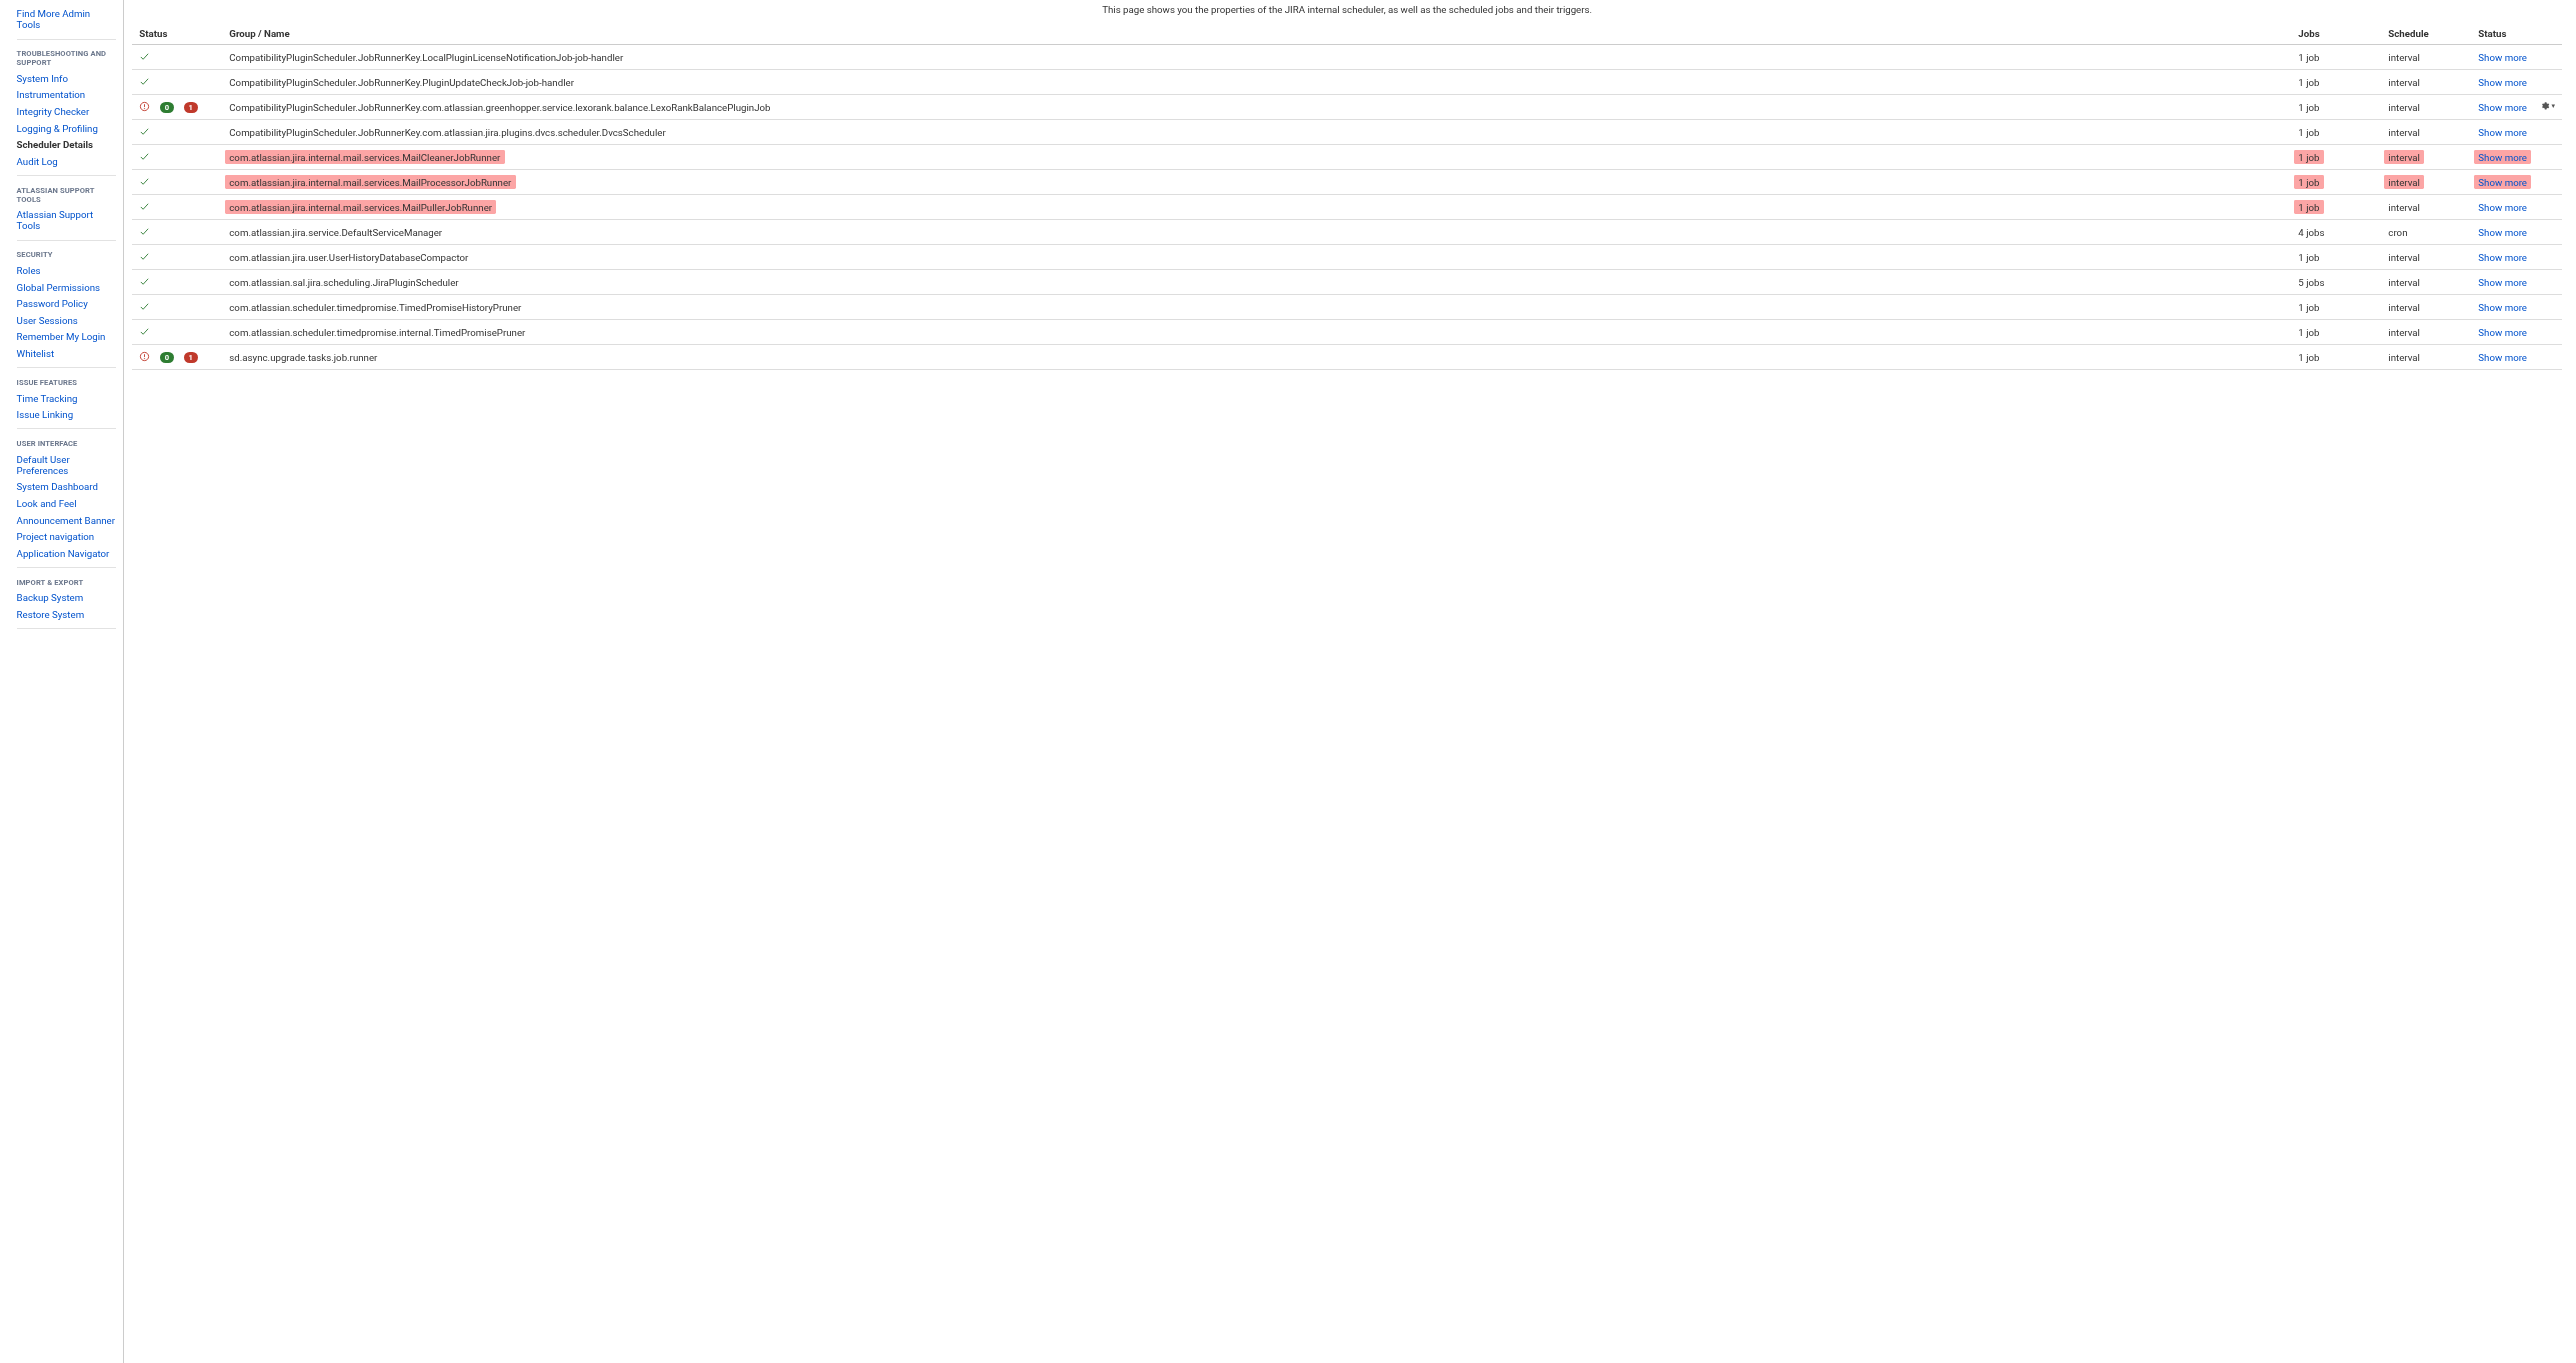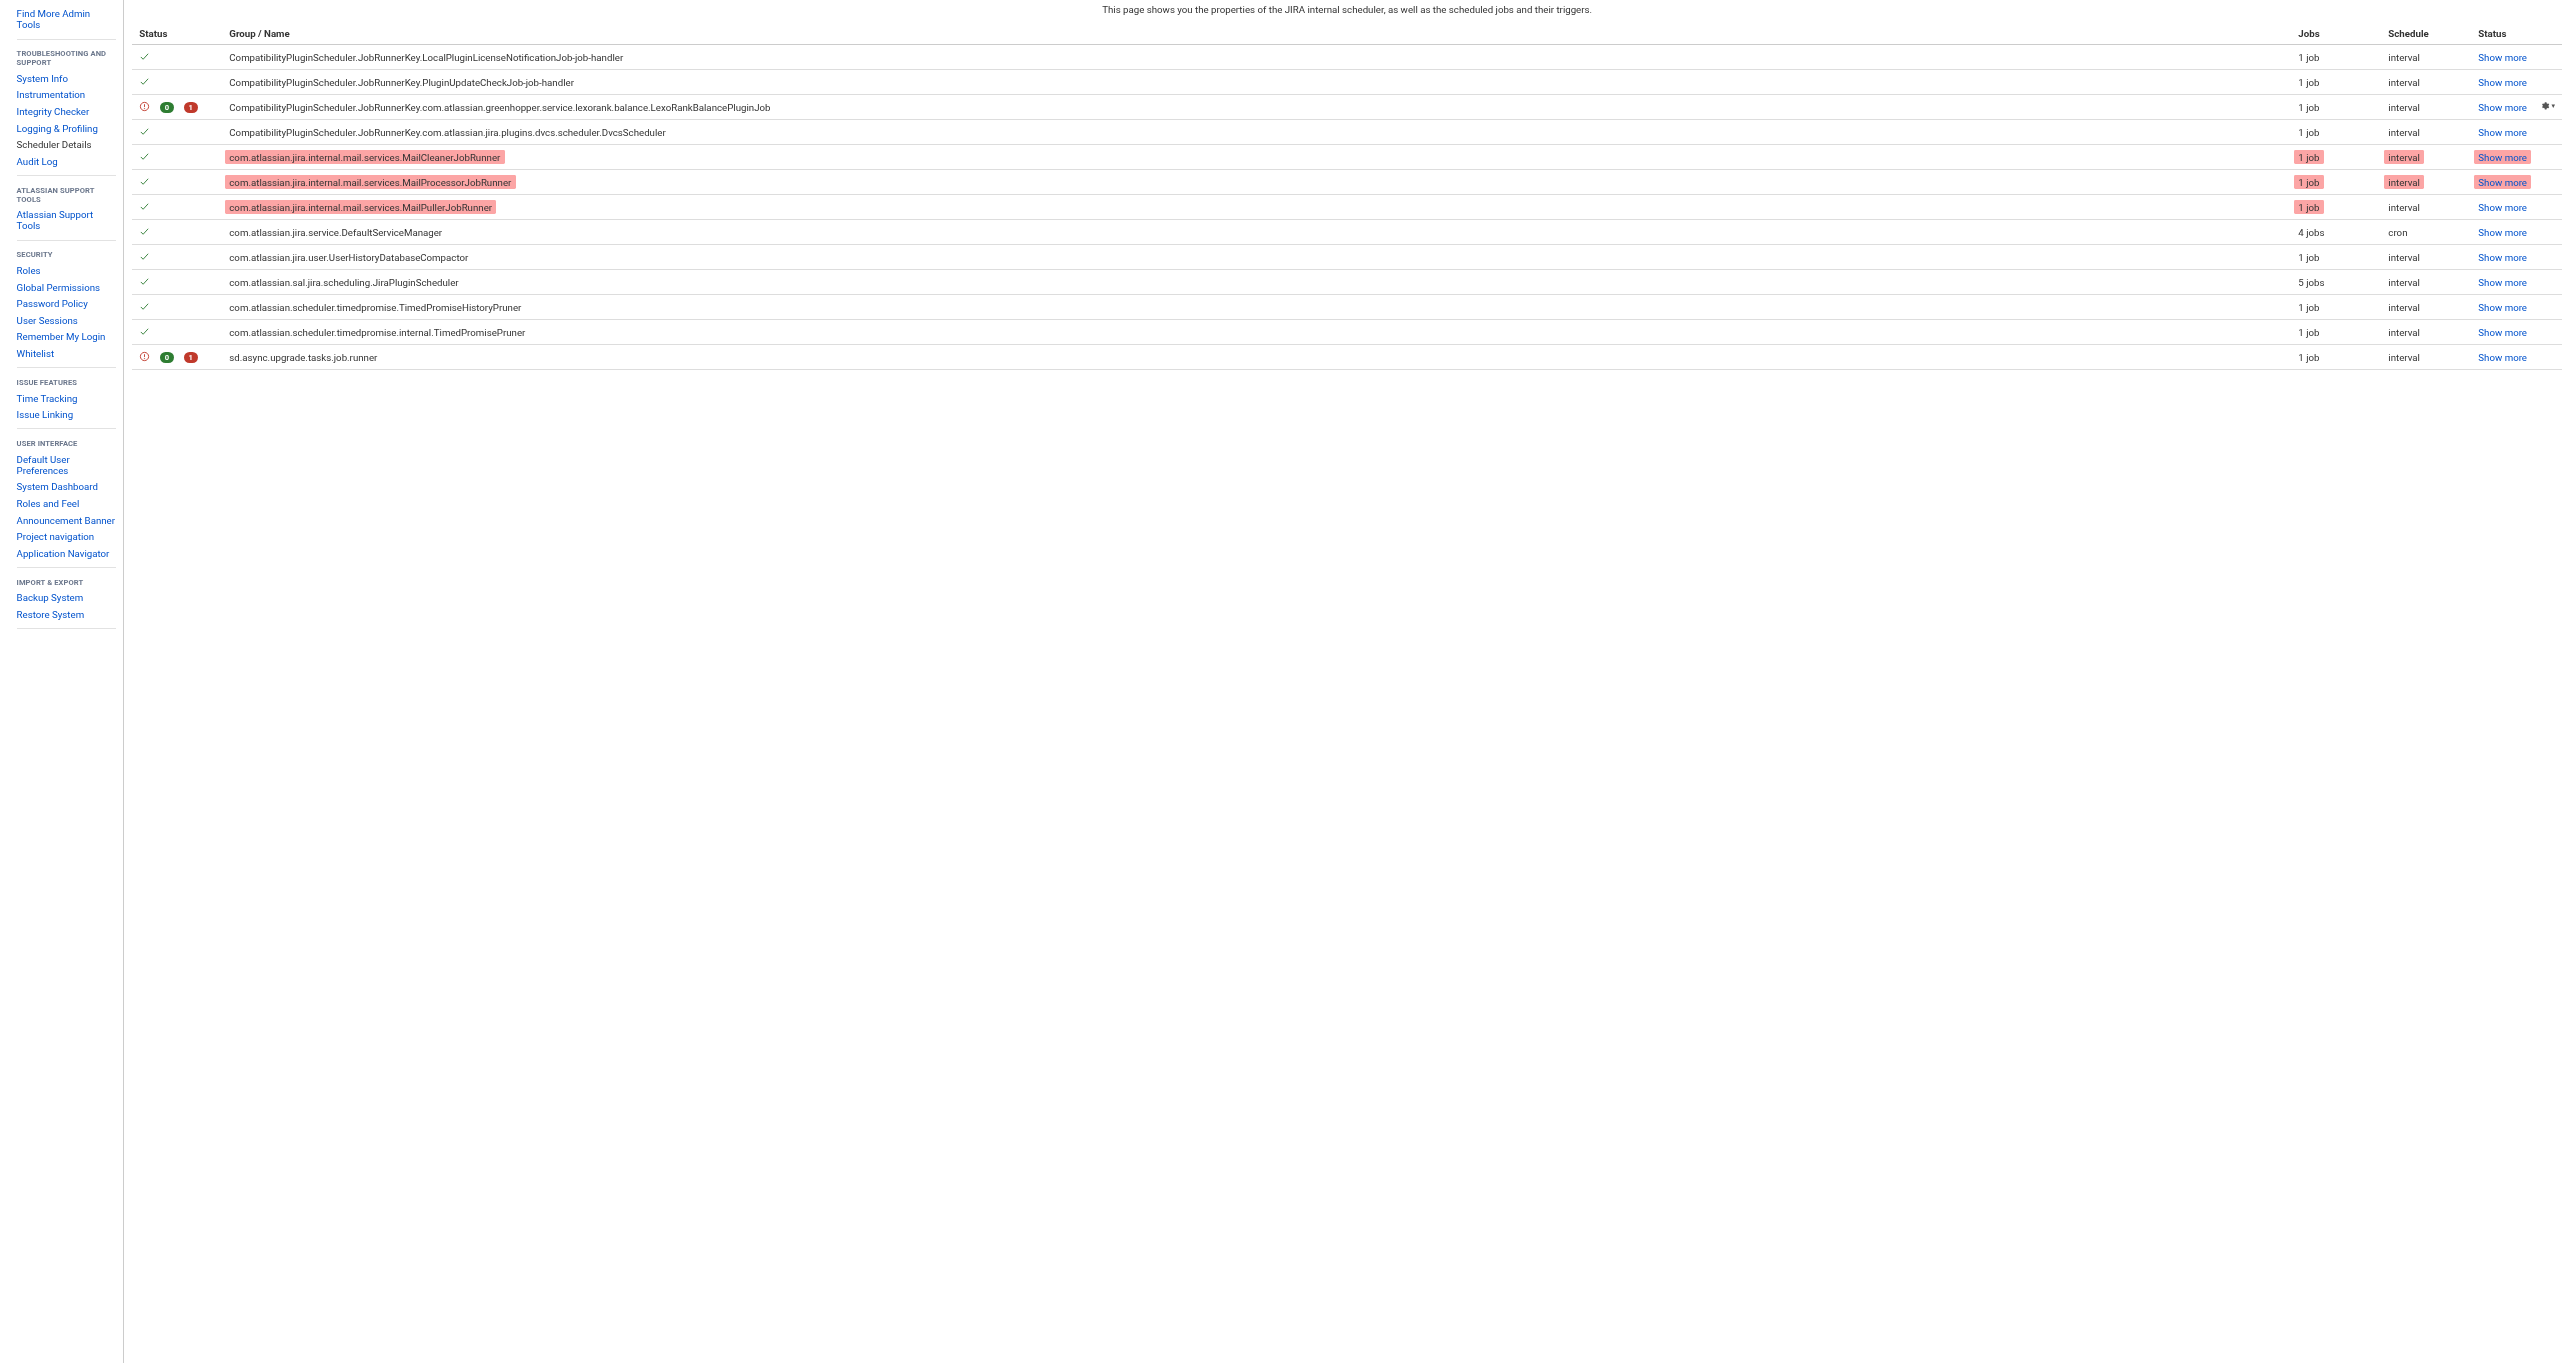--- a/index.html
+++ b/index.html
@@ -3,21 +3,21 @@
 <meta charset="utf-8">
 <style>
   * { margin:0; padding:0; box-sizing:border-box; }
   body { font-family:-apple-system,BlinkMacSystemFont,"Segoe UI",Roboto,Arial,sans-serif;
          font-size:9.7px; color:#333; background:#fff; }
   .page { display:flex; min-height:100vh; }
 
   
   .sidebar { width:124px; flex:none; padding:5.5px 7px 14px 16.6px; border-right:0.7px solid #ccc; }
   .sidebar a.nav-link { display:block; color:#0052cc; text-decoration:none; padding:2.8px 0; font-size:9.7px; cursor:pointer; }
-  .sidebar a.nav-link.active { color:#333; font-weight:400; }
+  .sidebar a.nav-link.active { color:#333; font-weight:700; }
   .sidebar .group-label { font-size:7.6px; font-weight:700; color:#6b778c; letter-spacing:.01em;
                           text-transform:uppercase; padding-top:9.7px; padding-bottom:2.8px; }
   .sidebar hr { border:none; border-top:0.7px solid #e2e2e2; margin:5.5px 0 0 0; }
 
   
   .main { flex:1; padding:4.2px 14px 14px 8.3px; position:relative; }
   .intro { font-size:9.7px; color:#333; padding:0 0 7px 0;text-align:center; }
 
   table.jobs { width:100%; border-collapse:collapse; }
   table.jobs th { text-align:left; font-weight:700; font-size:9.7px; padding:5.5px 7px;
@@ -78,21 +78,21 @@
         <a class="nav-link">Remember My Login</a>
         <a class="nav-link">Whitelist</a>
         <hr>
         <div class="group-label">ISSUE FEATURES</div>
         <a class="nav-link">Time Tracking</a>
         <a class="nav-link">Issue Linking</a>
         <hr>
         <div class="group-label">USER INTERFACE</div>
         <a class="nav-link">Default User Preferences</a>
         <a class="nav-link">System Dashboard</a>
-        <a class="nav-link">Roles and Feel</a>
+        <a class="nav-link">Look and Feel</a>
         <a class="nav-link">Announcement Banner</a>
         <a class="nav-link">Project navigation</a>
         <a class="nav-link">Application Navigator</a>
         <hr>
         <div class="group-label">IMPORT &amp; EXPORT</div>
         <a class="nav-link">Backup System</a>
         <a class="nav-link">Restore System</a>
         <hr>
       </div>
   </nav>

